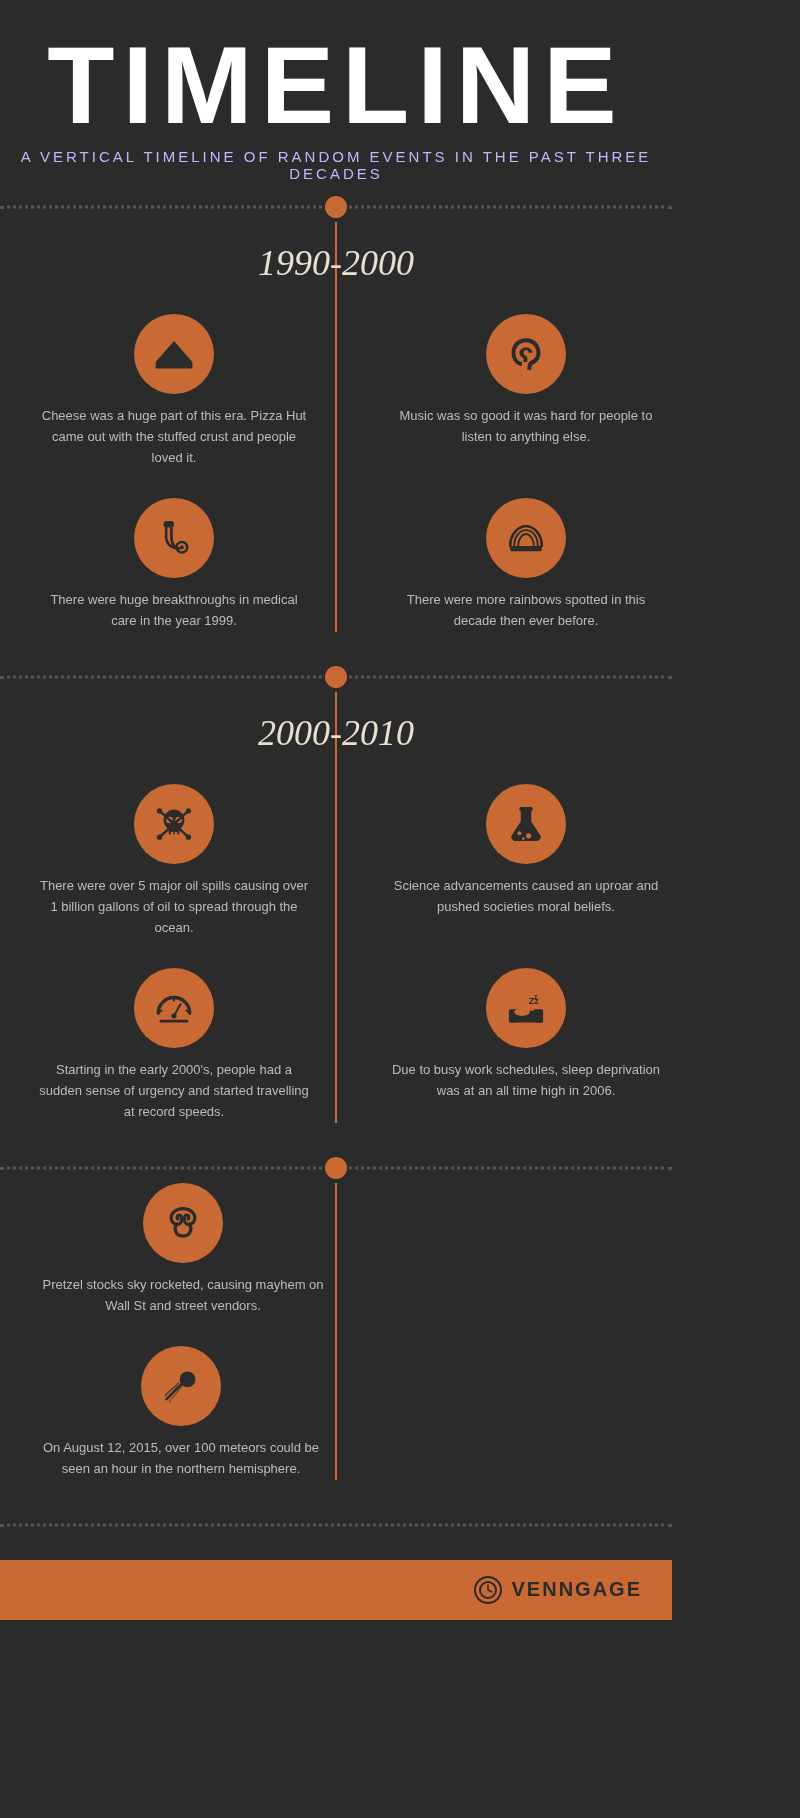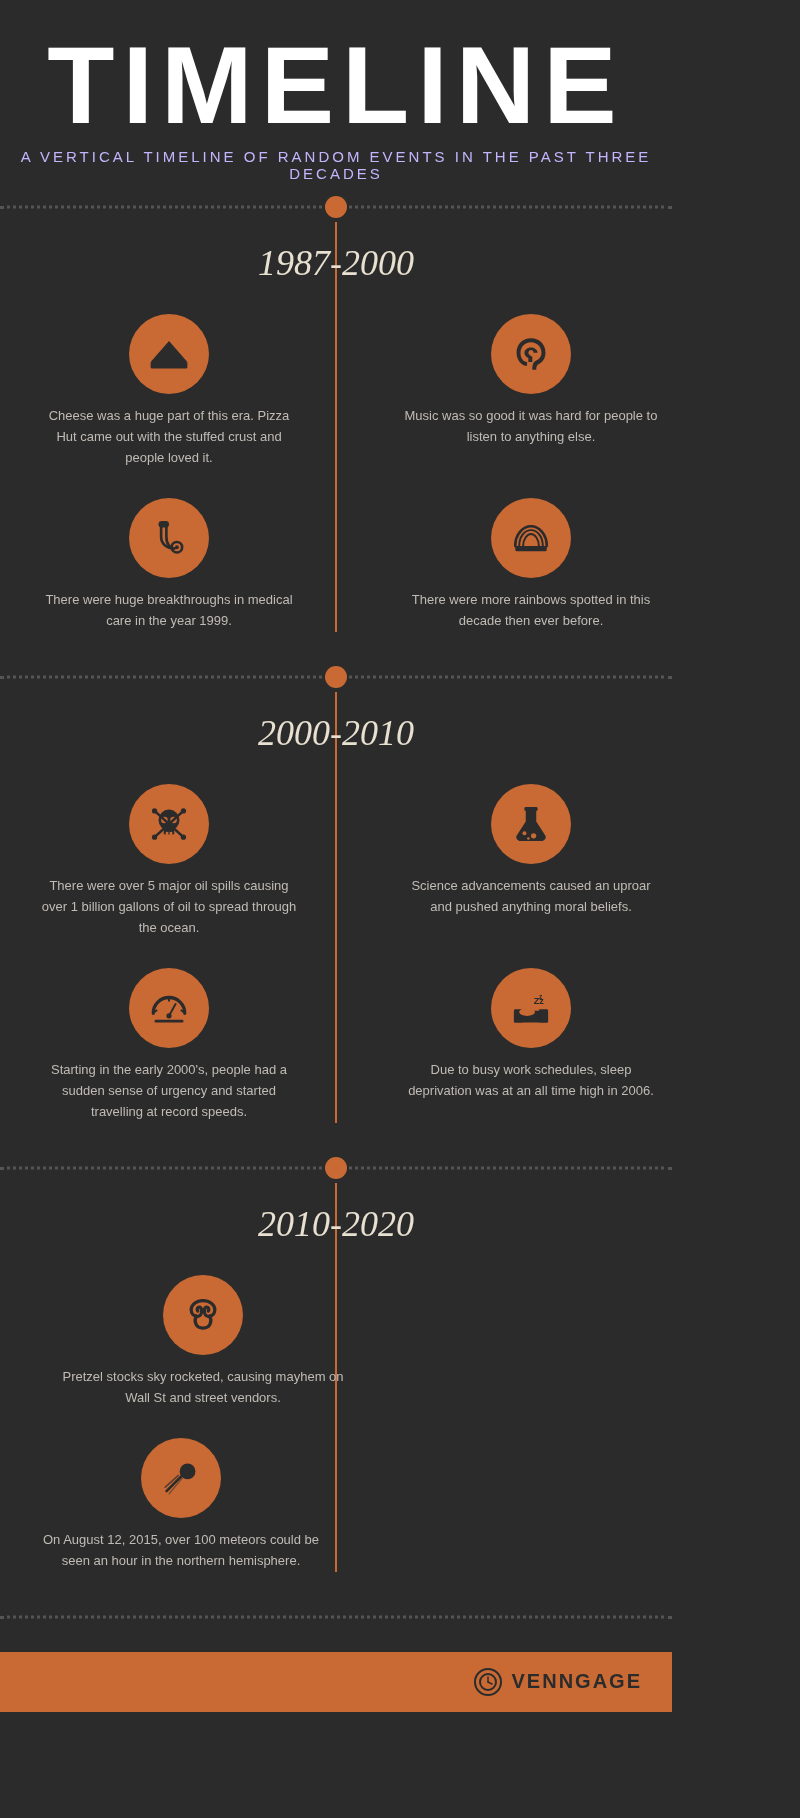--- a/index.html
+++ b/index.html
@@ -118,21 +118,20 @@
       margin-left: 28px;
     }
 
     .timeline-right {
       width: 50%;
       display: flex;
       flex-direction: column;
       align-items: center;
       padding-left: 40px;
       padding-right: 10px;
-      margin-left: 20px;
     }
 
     .icon-circle {
       width: 80px;
       height: 80px;
       background: #c96a35;
       border-radius: 50%;
       display: flex;
       align-items: center;
       justify-content: center;
@@ -191,21 +190,21 @@
     <div class="subtitle">A VERTICAL TIMELINE OF RANDOM EVENTS IN THE PAST THREE DECADES</div>
   </div>
 
   <div class="timeline-section">
 
     <div class="dotted-line">
       <div class="center-dot"></div>
     </div>
 
     <div class="era-block">
-      <div class="era-label">1987-2000</div>
+      <div class="era-label">1990-2000</div>
 
       <div class="timeline-row">
         <div class="timeline-left">
           <div class="icon-circle">
 
             <svg viewBox="0 0 64 64">
               <path d="M4 44 L32 12 L60 44 Z" fill="#2b2b2b"></path>
               <circle cx="20" cy="38" r="5" fill="#2b2b2b"></circle>
               <circle cx="38" cy="32" r="4" fill="#2b2b2b"></circle>
               <circle cx="48" cy="42" r="3" fill="#2b2b2b"></circle>
@@ -288,21 +287,21 @@
           <div class="icon-circle">
 
             <svg viewBox="0 0 64 64">
               <path d="M24 8 L24 28 L10 50 C8 54 12 58 16 58 L48 58 C52 58 56 54 54 50 L40 28 L40 8 Z" fill="#2b2b2b"></path>
               <rect x="22" y="6" width="20" height="6" rx="2" fill="#2b2b2b"></rect>
               <circle cx="22" cy="46" r="3" fill="#c96a35"></circle>
               <circle cx="36" cy="50" r="4" fill="#c96a35"></circle>
               <circle cx="28" cy="54" r="2" fill="#c96a35"></circle>
             </svg>
           </div>
-          <div class="item-text">Science advancements caused an uproar and pushed anything moral beliefs.</div>
+          <div class="item-text">Science advancements caused an uproar and pushed societies moral beliefs.</div>
         </div>
       </div>
 
       <div class="timeline-row">
         <div class="timeline-left">
           <div class="icon-circle">
 
             <svg viewBox="0 0 64 64">
               <path d="M8 40 A24 24 0 0 1 56 40" stroke="#2b2b2b" stroke-width="5" fill="none" stroke-linecap="round"></path>
               <path d="M12 52 L52 52" stroke="#2b2b2b" stroke-width="4" stroke-linecap="round"></path>
@@ -336,21 +335,20 @@
           <div class="item-text">Due to busy work schedules, sleep deprivation was at an all time high in 2006.</div>
         </div>
       </div>
     </div>
 
     <div class="dotted-line">
       <div class="center-dot"></div>
     </div>
 
     <div class="era-block">
-      <div class="era-label">2010-2020</div>
 
       <div class="timeline-row">
         <div class="timeline-right">
           <div class="icon-circle">
 
             <svg viewBox="0 0 64 64">
 
               <path d="M32 10 C22 10 14 16 14 24 C14 30 18 34 24 34 C28 34 30 30 30 26 C30 22 28 20 26 20 C24 20 22 22 24 26" stroke="#2b2b2b" stroke-width="5" fill="none" stroke-linecap="round"></path>
               <path d="M32 10 C42 10 50 16 50 24 C50 30 46 34 40 34 C36 34 34 30 34 26 C34 22 36 20 38 20 C40 20 42 22 40 26" stroke="#2b2b2b" stroke-width="5" fill="none" stroke-linecap="round"></path>
               <path d="M22 34 C18 40 20 52 32 52 C44 52 46 40 42 34" stroke="#2b2b2b" stroke-width="5" fill="none" stroke-linecap="round"></path>

